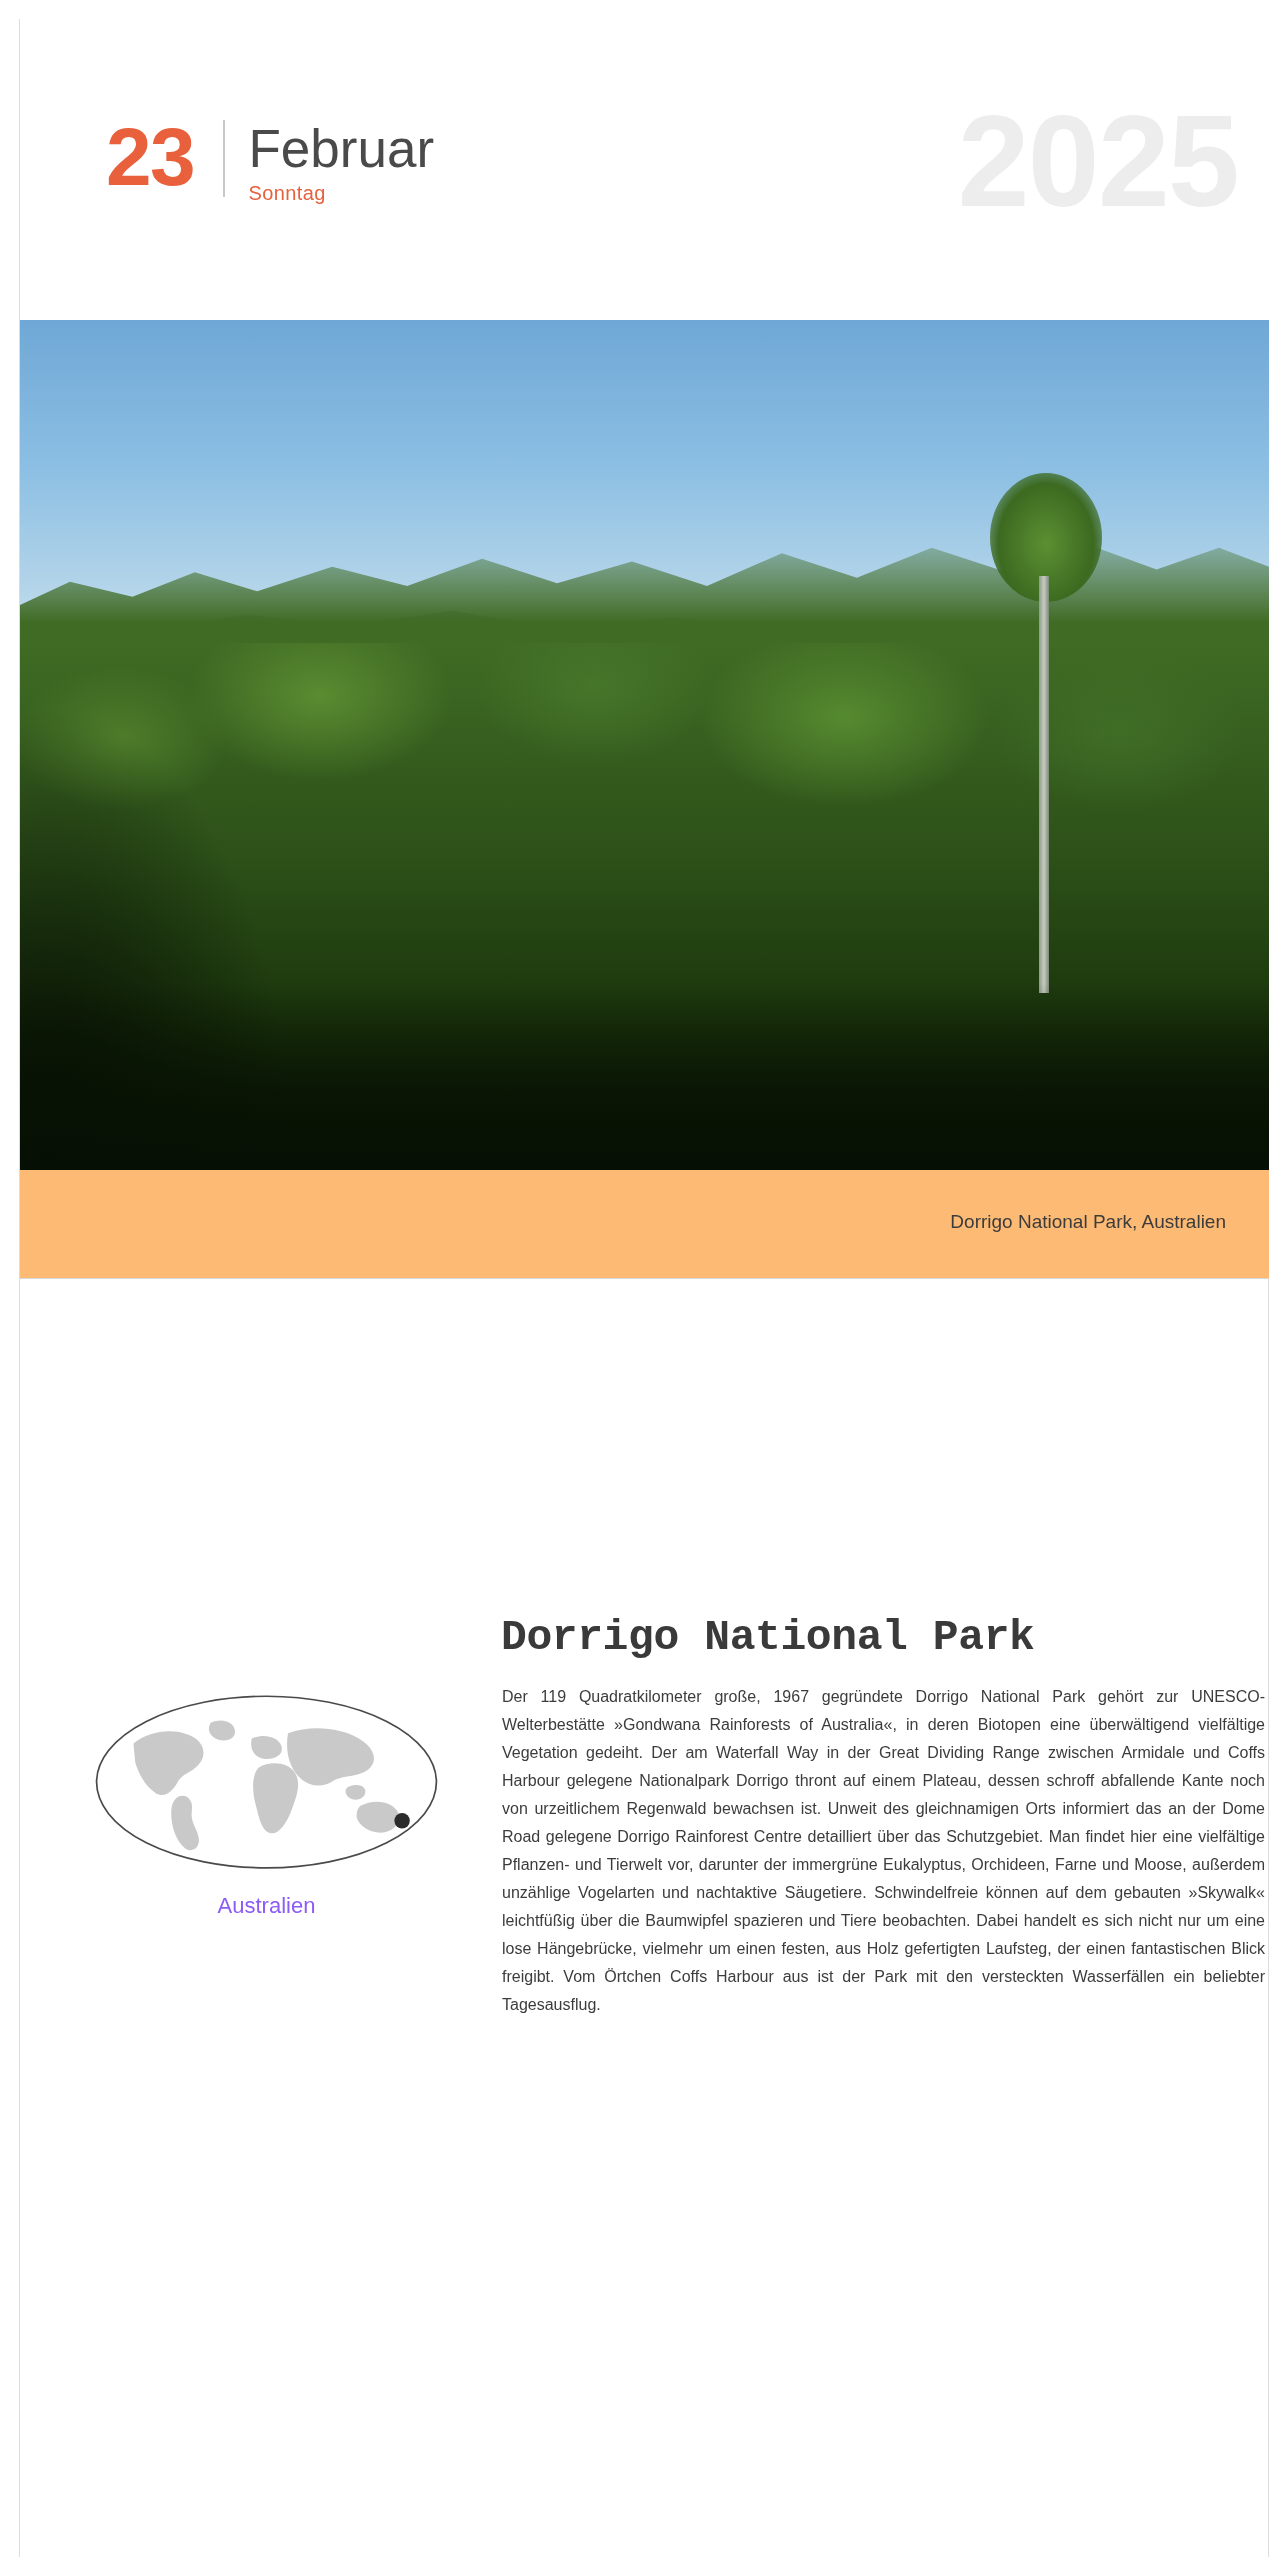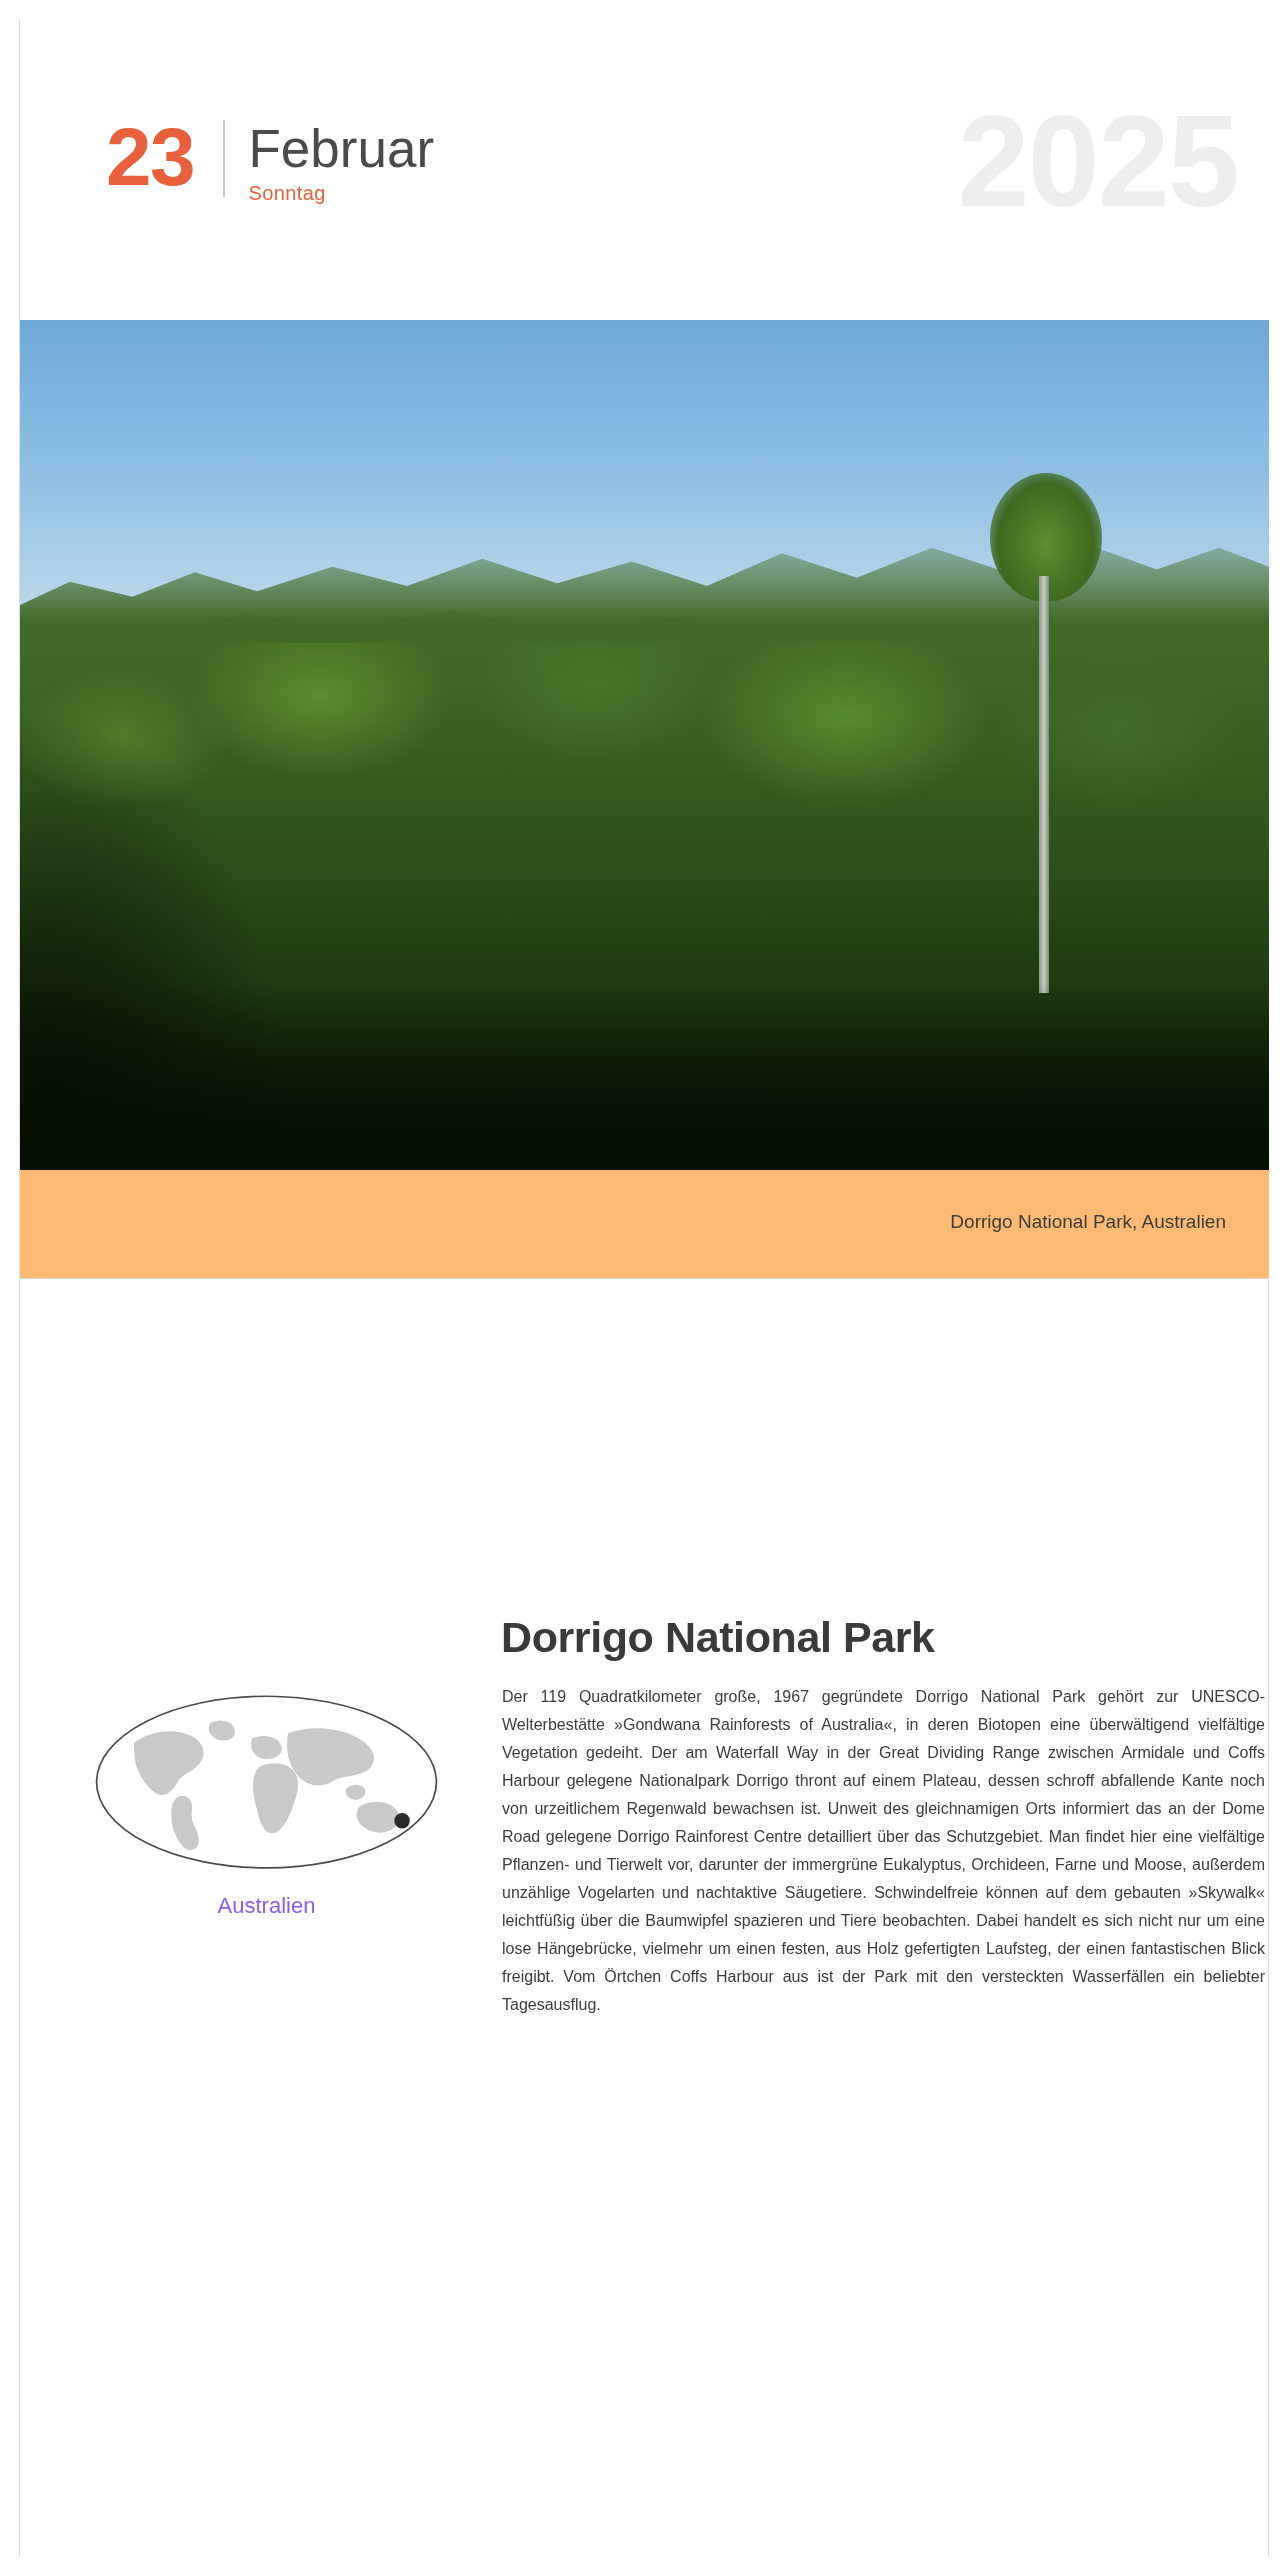--- a/index.html
+++ b/index.html
@@ -237,20 +237,21 @@
   }
 
   .article-title {
     position: absolute;
     left: 481px;
     top: 335px;
     font-size: 43px;
     font-weight: bold;
     color: #3a3a3a;
     letter-spacing: -0.4px;
+    font-family: Liberation Mono, monospace;
   }
 
   .article-text {
     position: absolute;
     left: 482px;
     top: 405px;
     width: 763px;
     font-size: 16px;
     line-height: 28px;
     color: #3c3c3c;

